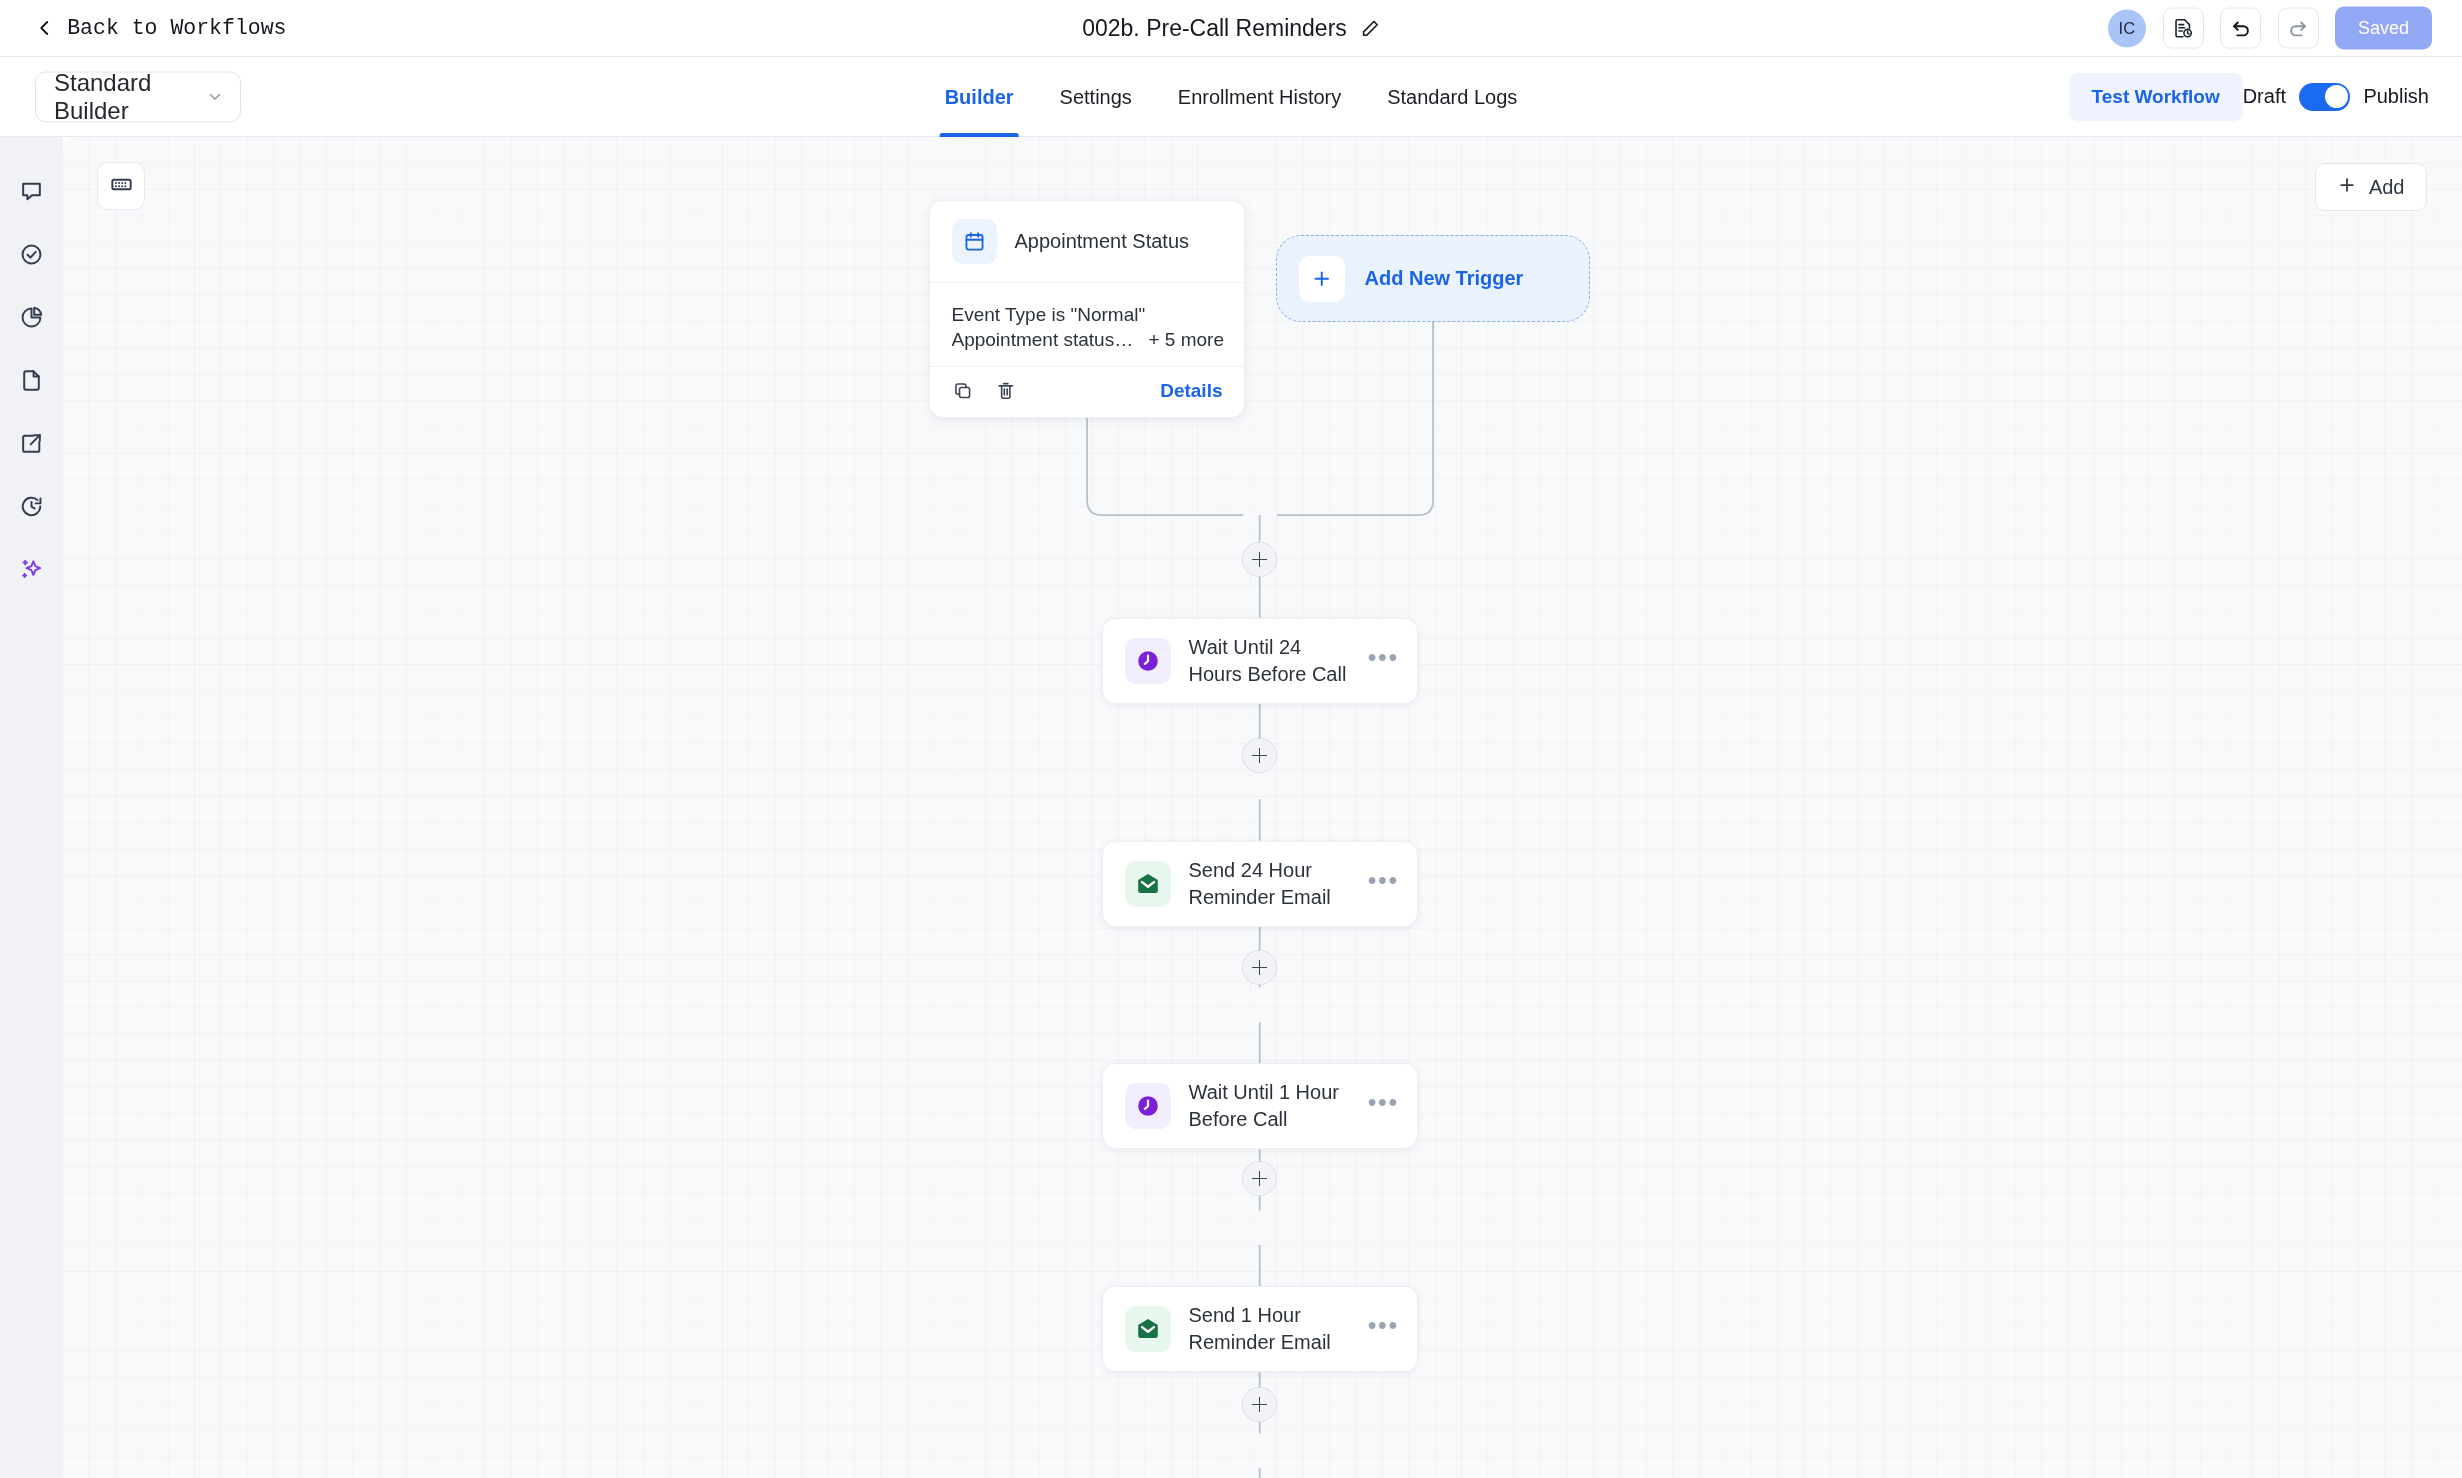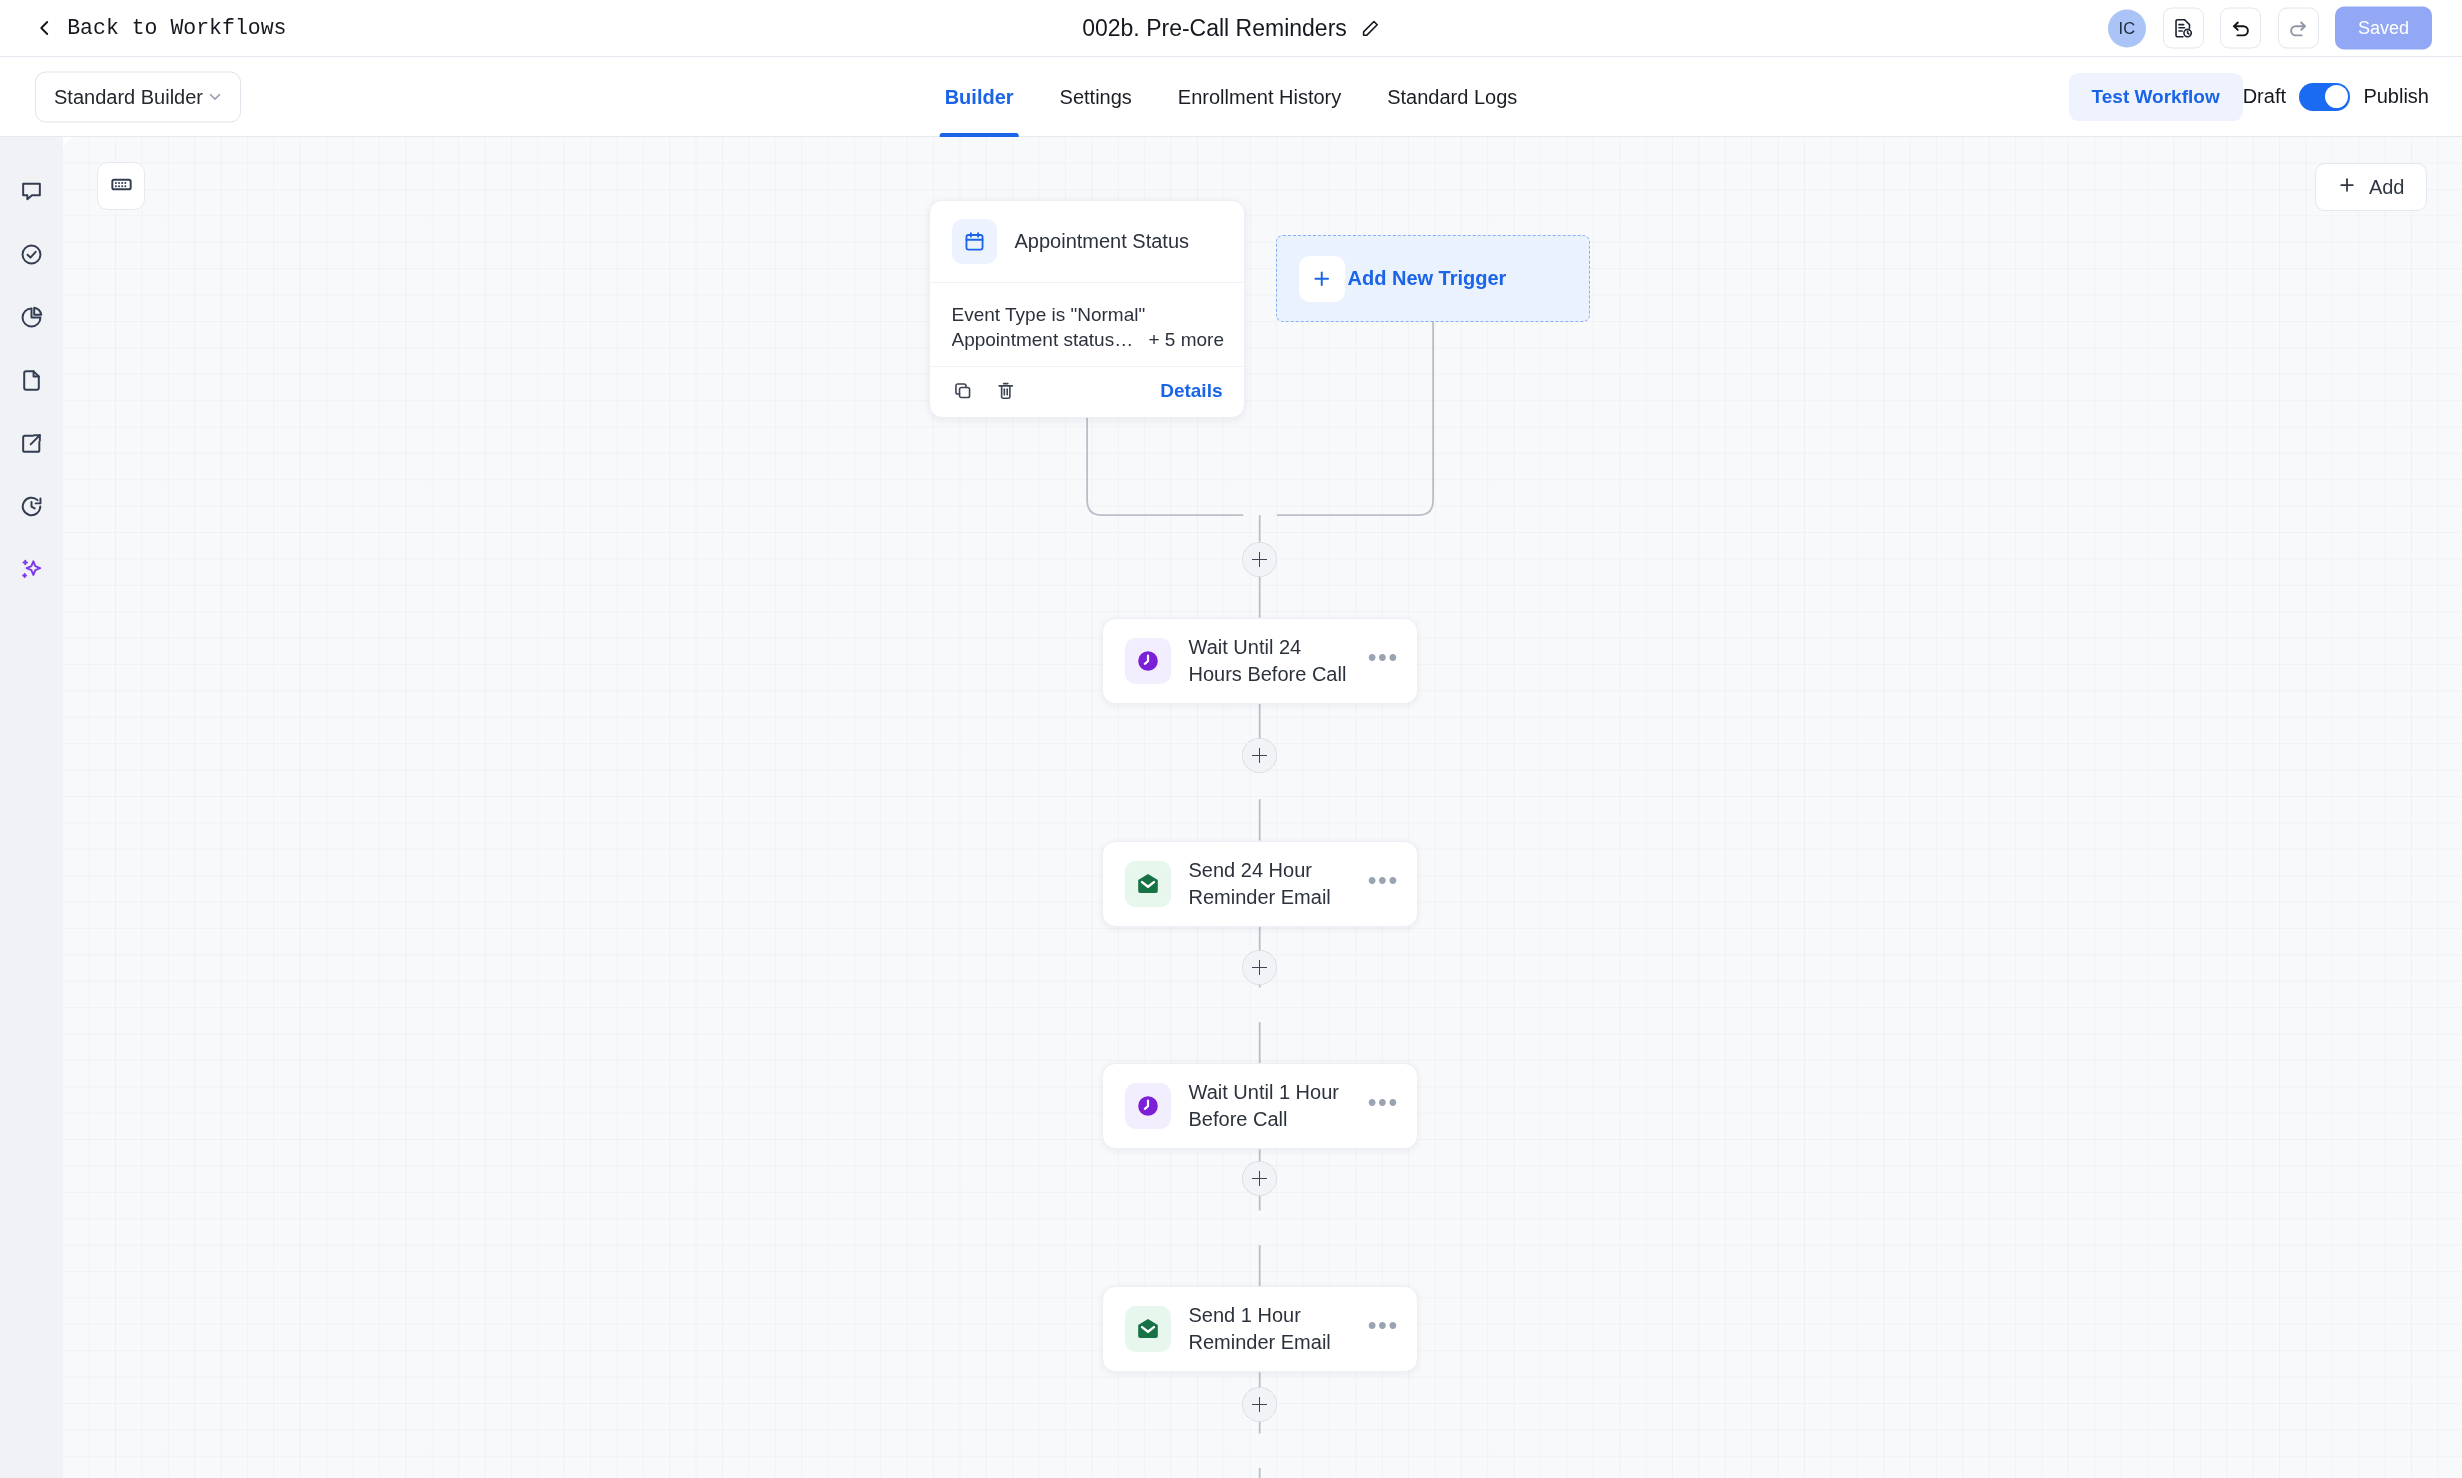--- a/index.html
+++ b/index.html
@@ -67,21 +67,21 @@
   }
   .builder-select {
     position: absolute; left: 35px; top: 50%;
     transform: translateY(-50%);
     width: 206px; height: 51px;
     border: 0.8px solid #dfe3ea; border-radius: 10.7px;
     background: #fff; cursor: pointer;
     display: flex; align-items: center;
     padding: 0 16.5px 0 18px;
   }
-  .builder-select .sel-label { font-size: 20px; color: #25282f; flex: 1; }
+  .builder-select .sel-label { font-size: 24px; color: #25282f; flex: 1; }
   .chev-down { width: 18px; height: 18px; display:block; }
 
   .tabs {
     position: absolute; left: 50%; top: 0;
     transform: translateX(-50%);
     height: 80px; display: flex; align-items: center; gap: 0;
   }
   .tab {
     position: relative; height: 80px;
     display: flex; align-items: center;
@@ -205,23 +205,23 @@
   .tc-foot .spacer { flex: 1; }
   .tc-ico { cursor: pointer; display: block; }
   .tc-details { font-size: 19px; color: #1a64e8; font-weight: 600; cursor: pointer; }
 
   
   .add-trigger {
     position: absolute;
     left: 1213px; top: 98px;
     width: 314px; height: 87px;
     border: 1.7px dashed #86aef6;
-    border-radius: 7px;
+    border-radius: 25px;
     background: #eaf2fe;
-    display: flex; align-items: center; gap: 3px;
+    display: flex; align-items: center; gap: 20px;
     padding-left: 21.5px;
     cursor: pointer;
   }
   .at-plus {
     width: 46px; height: 46px; border-radius: 10.7px;
     background: #ffffff;
     display: flex; align-items: center; justify-content: center;
     flex: none;
   }
   .at-label { font-size: 20px; color: #1a64e8; font-weight: 700; }

